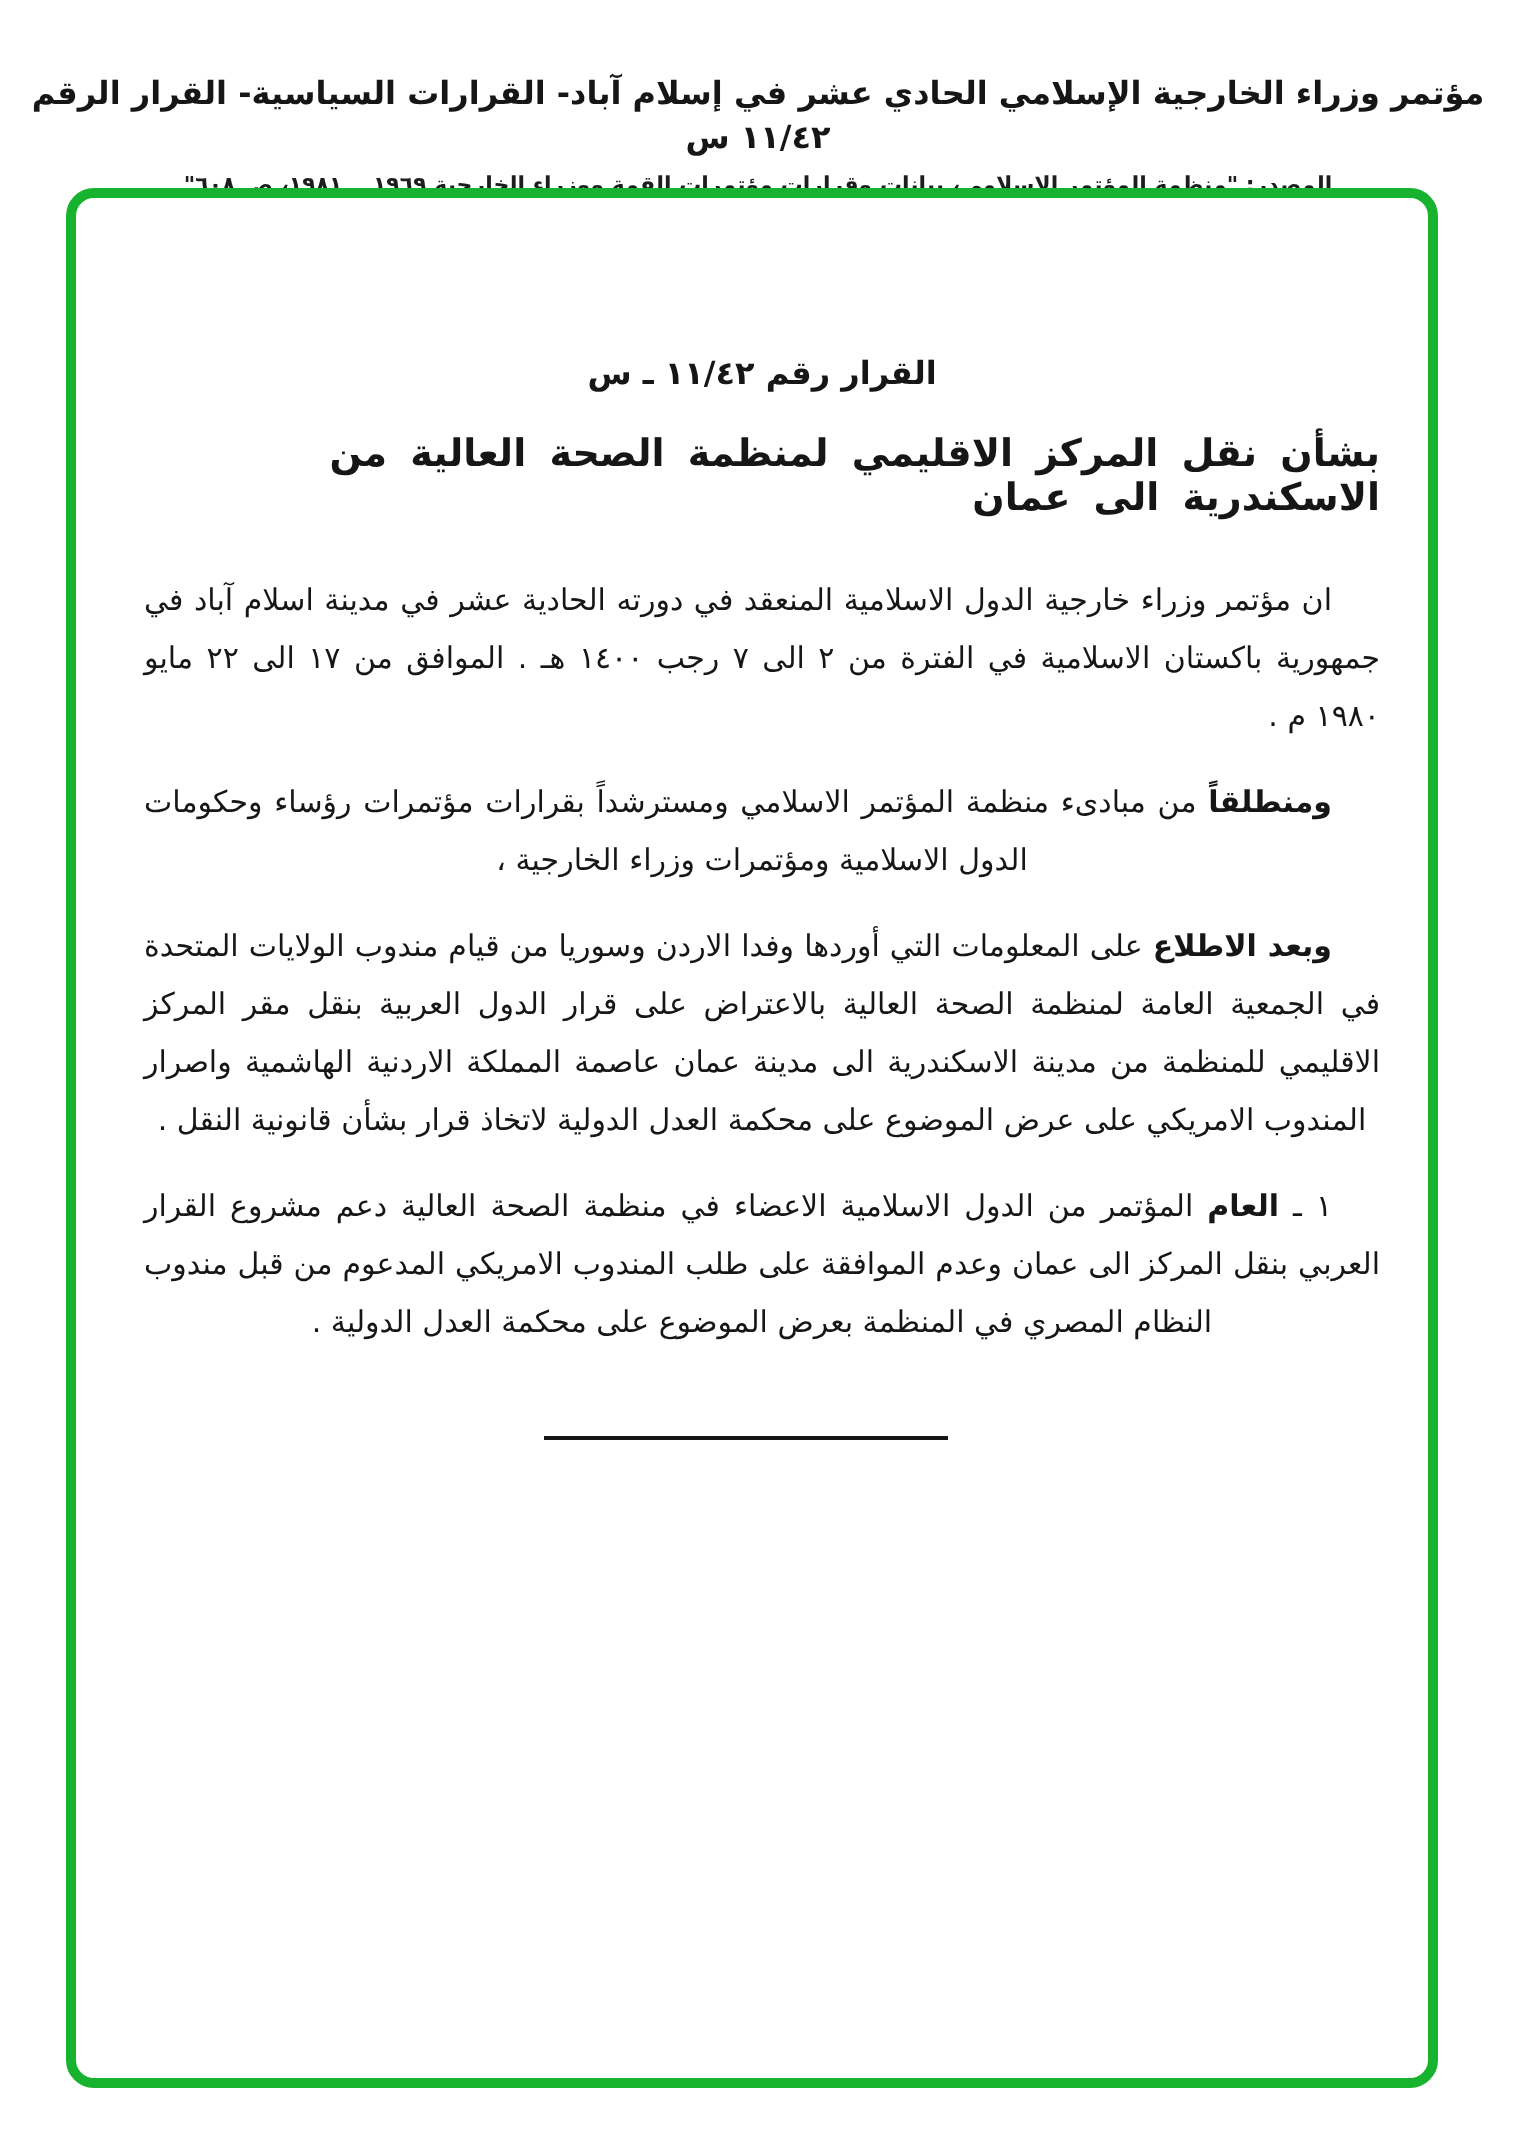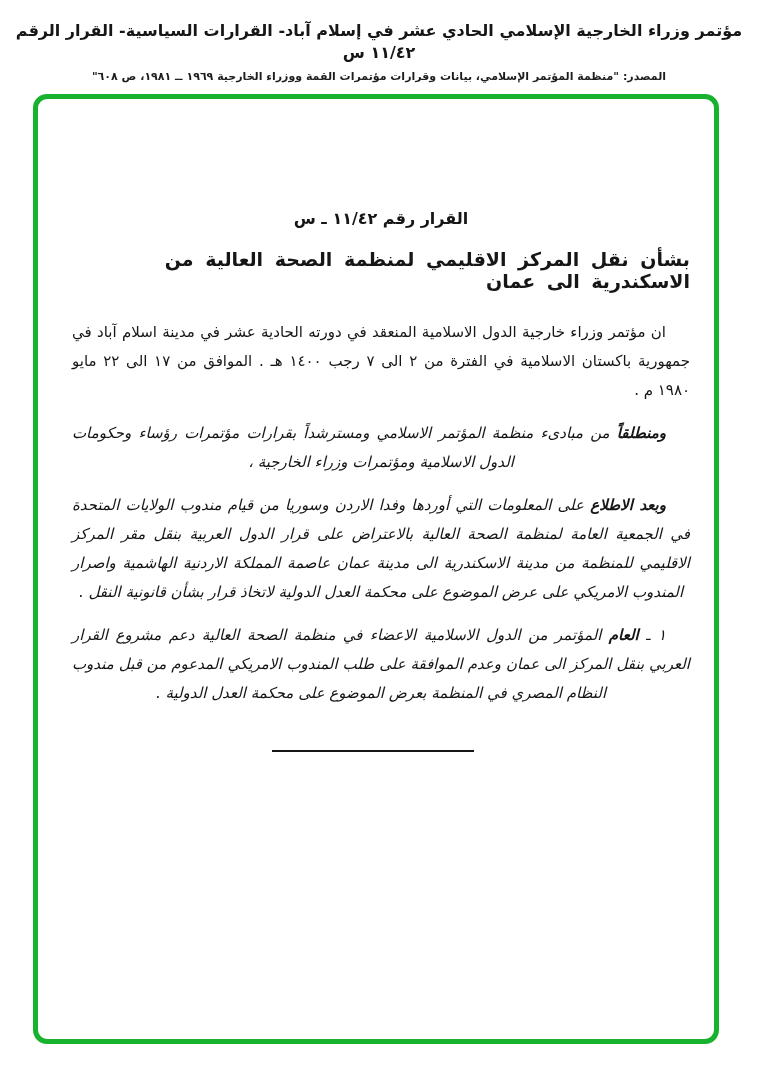--- a/index.html
+++ b/index.html
@@ -3,53 +3,53 @@
 <meta charset="utf-8">
 <style>
   html,body{margin:0;padding:0;background:#ffffff;}
   body{
     width:758px;height:1078px;position:relative;overflow:hidden;
     font-family:"DejaVu Sans",sans-serif;color:#161616;
     -webkit-font-smoothing:antialiased;
   }
   
   .page-header{
-    position:absolute;top:20px;left:0;width:758px;
+    position:absolute;top:36px;left:0;width:758px;
     text-align:center;direction:rtl;
   }
   .header-line-1{
     font-weight:bold;font-size:16px;line-height:22px;letter-spacing:0;
   }
   .header-line-2{
     font-weight:bold;font-size:11px;line-height:16px;margin-top:5px;color:#1d1d1d;
   }
   
   .doc-frame{
     position:absolute;left:33px;top:94px;width:676px;height:940px;
     border:5px solid var(--green,#17b22e);border-radius:14px;background:#ffffff;
     box-sizing:content-box;
   }
   
   .doc-content{
     position:absolute;top:0;left:4px;right:0;
-    direction:rtl;padding:110px 24px 0 30px;
+    direction:rtl;padding:78px 24px 0 30px;
   }
   .resolution-number{
     text-align:center;font-weight:bold;font-size:16px;margin:0 0 20px 0;
   }
   .resolution-title{
     text-align:right;font-weight:bold;font-size:19px;word-spacing:5px;
     margin:0 0 26px 0;
   }
   .body-par{
     font-size:15px;line-height:29px;margin:0 0 14px 0;
     text-align:justify;text-align-last:right;
     text-indent:24px;
   }
-  .body-par.center-last{text-align-last:center;font-style:italic;}
+  .body-par.center-last{text-align-last:center;}
   .lead{font-weight:bold;}
   .closing-divider{
     width:202px;height:2px;background:#161616;border:none;
     margin:42px auto 0 auto;transform:translateX(-8px);
   }
 </style>
 </head>
 <body>
 
 <div class="page-header">

